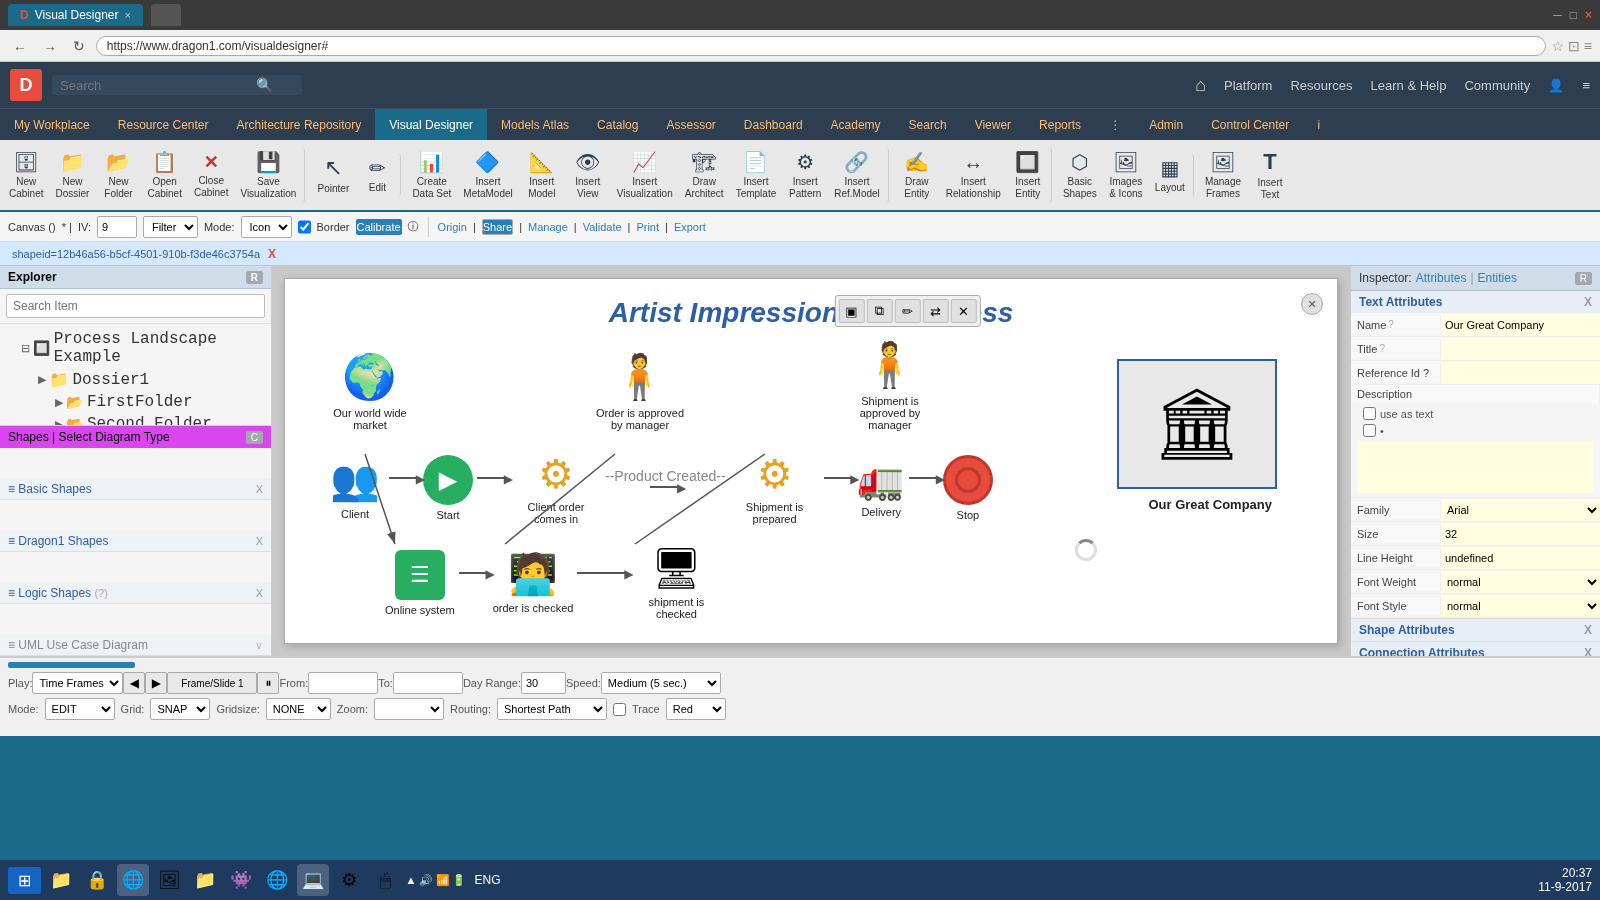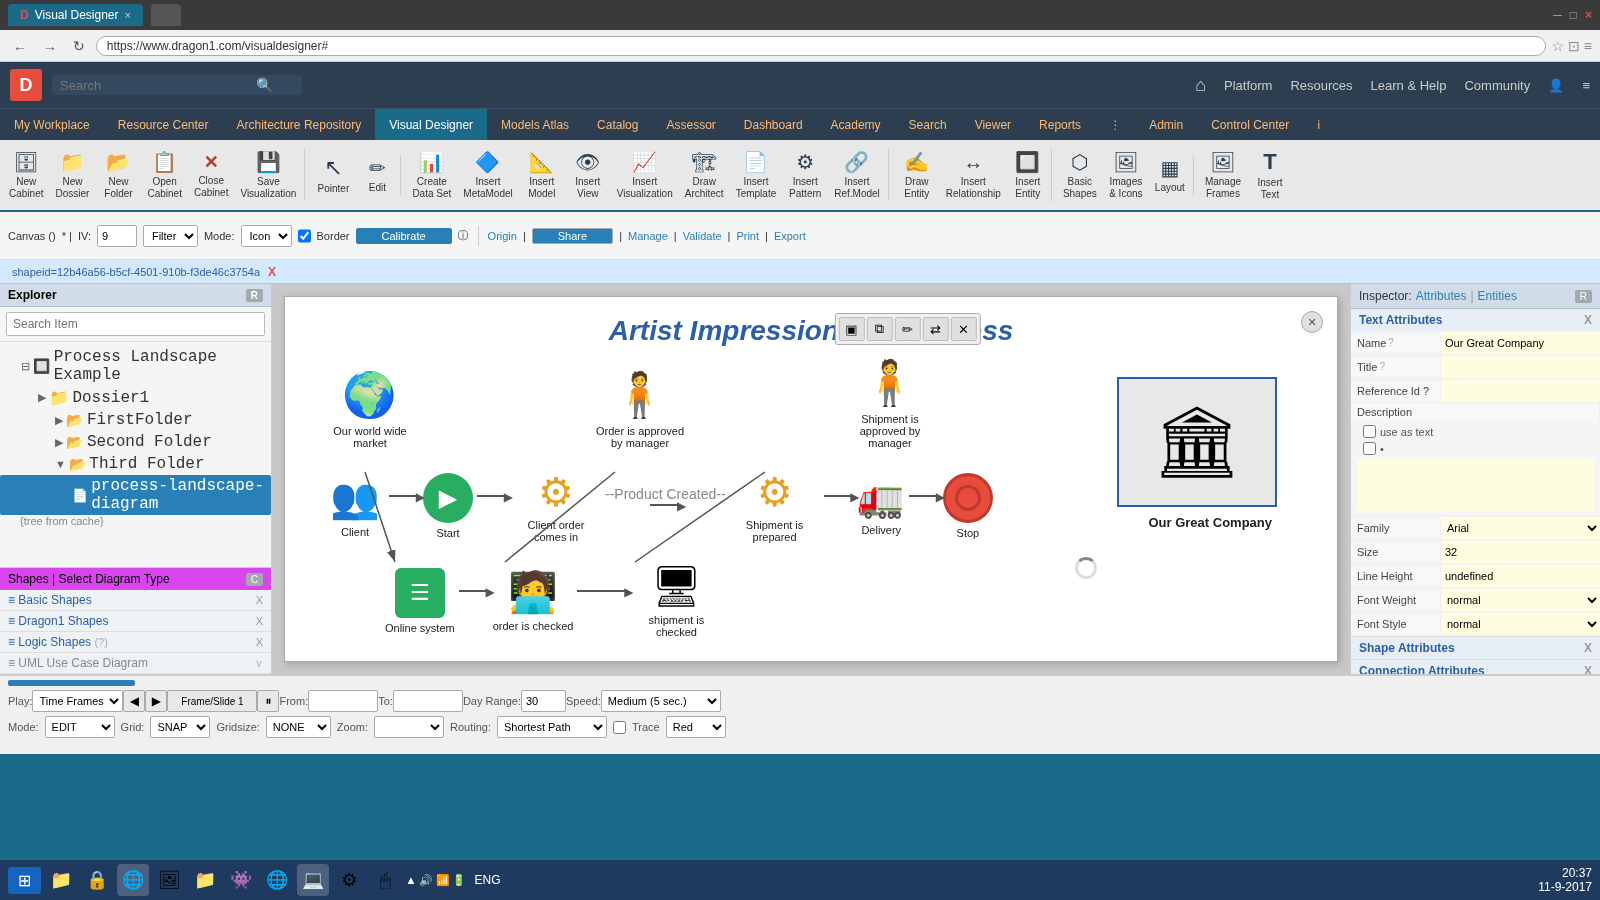--- a/index.html
+++ b/index.html
@@ -128,39 +128,39 @@
       padding: 2px 5px;
       border-radius: 3px;
       min-width: 44px;
     }
     .ribbon-btn .rb-icon { font-size: 20px; color: #2c3e50; }
     .ribbon-btn .rb-label { font-size: 10px; color: #333; text-align: center; line-height: 1.2; margin-top: 2px; }
 
     
     .canvas-toolbar {
       background: #f5f5f5;
-      height: 48px;
+      height: 30px;
       display: flex;
       align-items: center;
       padding: 0 8px;
       gap: 6px;
       border-bottom: 1px solid #ddd;
       font-size: 12px;
     }
     .canvas-toolbar select, .canvas-toolbar input {
       height: 22px;
       font-size: 11px;
       border: 1px solid #aaa;
       border-radius: 2px;
       padding: 0 4px;
       background: #fff;
     }
     .ct-label { color: #333; font-size: 11px; }
     .ct-btn {
-      padding: 1px 25px;
+      padding: 1px 0;
       font-size: 11px;
       background: #fff;
       border: 1px solid #aaa;
       border-radius: 2px;
       cursor: pointer;
       color: #333;
     }
     .ct-btn.blue { background: #2980b9; color: #fff; border-color: #2980b9; }
     .ct-btn.active { background: #2980b9; color: #fff; }
     .ct-sep { border-left: 1px solid #ccc; height: 20px; margin: 0 3px; }
@@ -268,20 +268,21 @@
     }
     .shape-section-header {
       background: #eef2f5;
       padding: 3px 8px;
       font-size: 12px;
       display: flex;
       align-items: center;
       justify-content: space-between;
       cursor: pointer;
       color: #2c5fa8;
+      margin-top: 31px;
     }
     .shape-section-header .close-x { color: #999; font-size: 11px; cursor: pointer; }
 
     
     .canvas-area {
       flex: 1;
       background: #c8c8c8;
       position: relative;
       overflow: hidden;
     }

